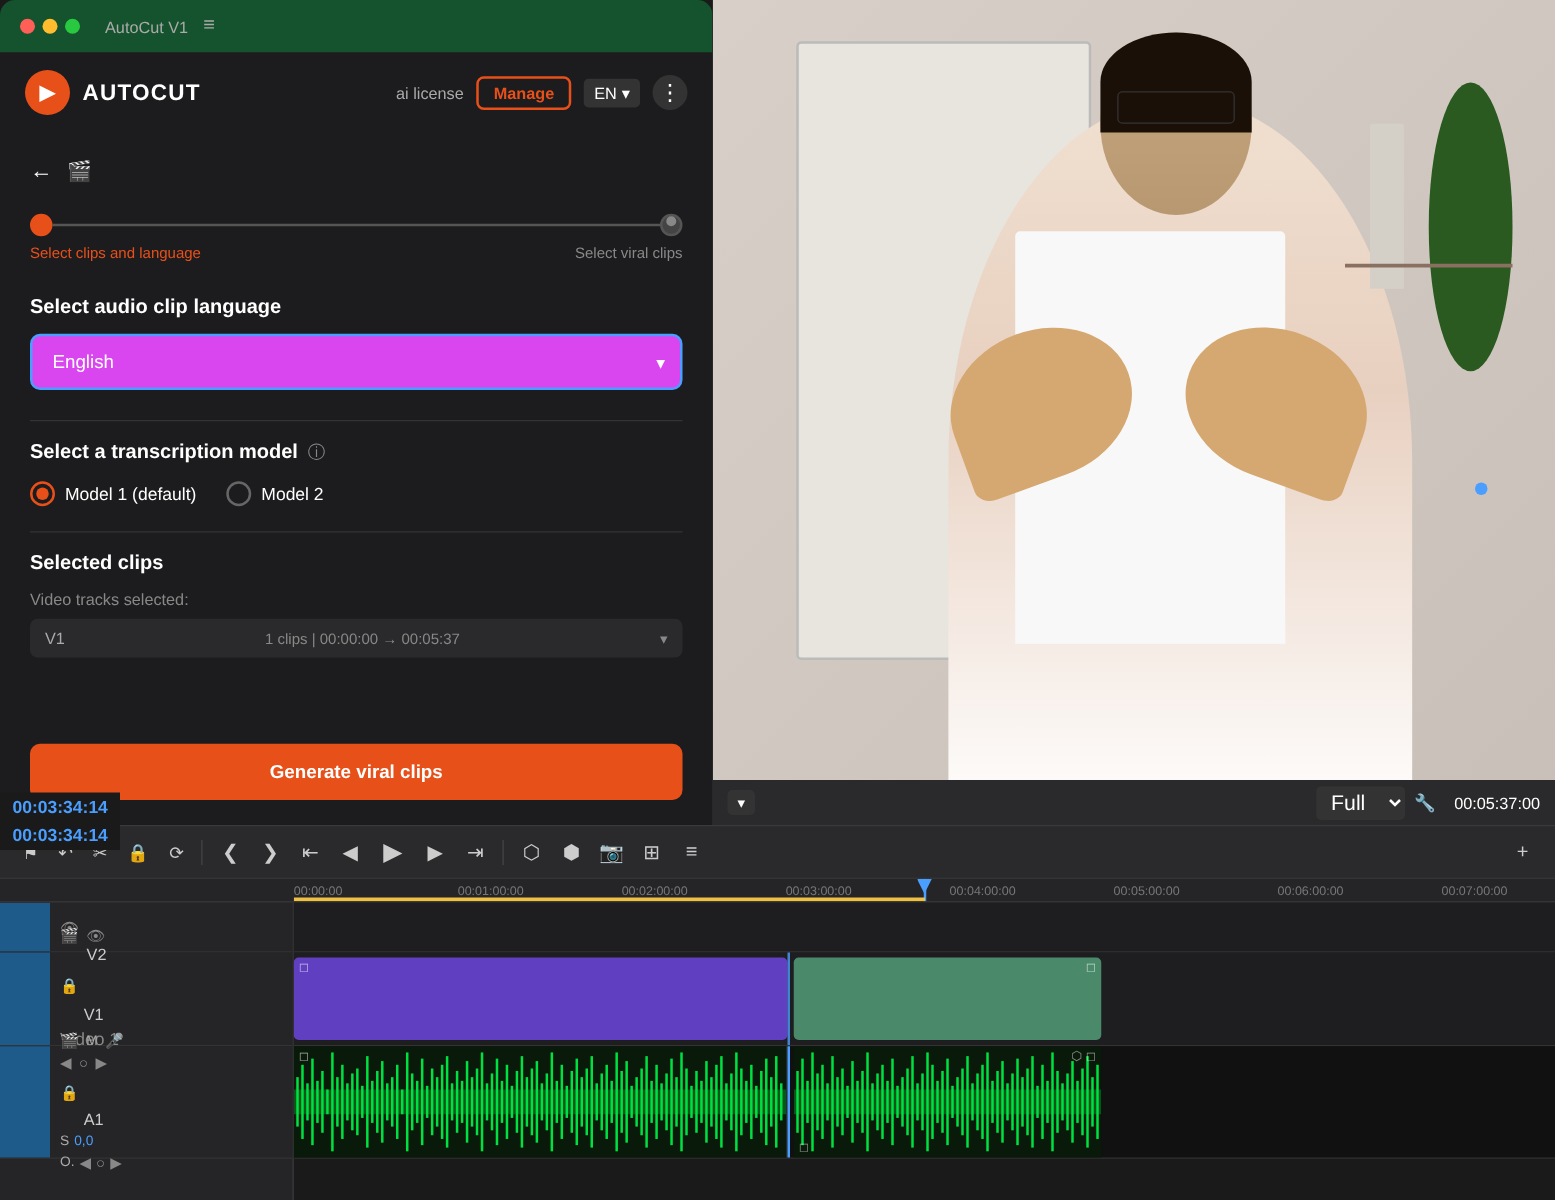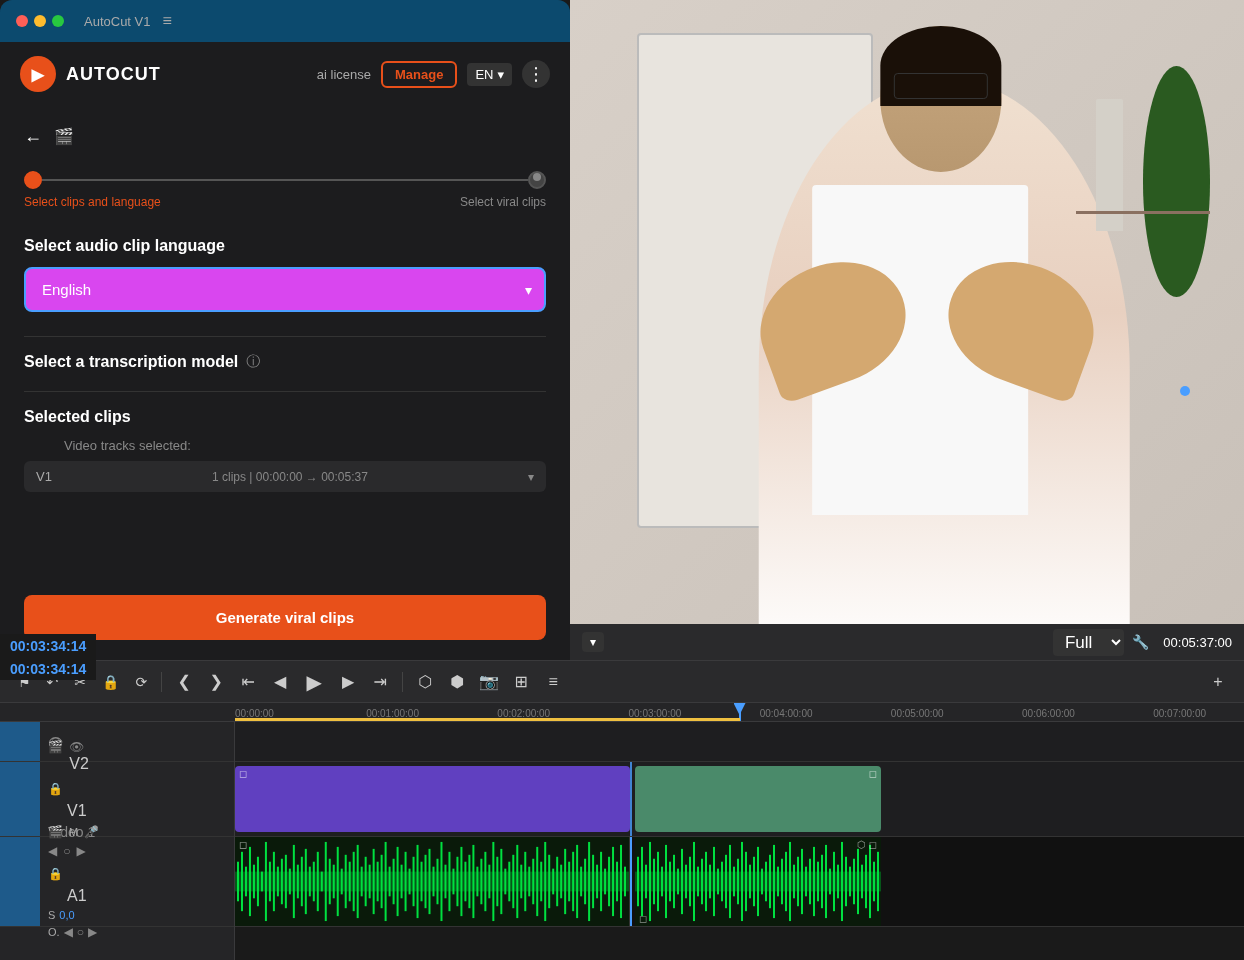--- a/index.html
+++ b/index.html
@@ -32,21 +32,21 @@
       display: flex;
       flex-direction: column;
       border-radius: 12px 12px 0 0;
       overflow: hidden;
       position: relative;
       flex-shrink: 0;
     }
 
     
     .title-bar {
-      background: #0c4a6e;
+      background: #14532d;
       padding: 12px 16px;
       display: flex;
       align-items: center;
       gap: 8px;
     }
     .traffic-lights {
       display: flex;
       gap: 6px;
       margin-right: 8px;
     }
@@ -314,21 +314,20 @@
       font-size: 14px;
     }
 
     
     .clips-section {
       margin-bottom: 16px;
     }
     .clips-subtitle {
       color: #888;
       font-size: 13px;
-      margin-left: 40px;
     }
     .clips-row {
       display: flex;
       align-items: center;
       justify-content: space-between;
       background: #2a2a2c;
       border-radius: 6px;
       padding: 8px 12px;
     }
     .clip-track-name {
@@ -431,21 +430,21 @@
     }
     .track-icon-btn {
       color: #888;
       font-size: 12px;
       cursor: pointer;
       background: none;
       border: none;
     }
     .track-name {
       color: #ccc;
-      font-size: 16px;
+      font-size: 13px;
       margin-top: 44px;
     }
 
     .tracks-content {
       flex: 1;
       overflow-x: auto;
       position: relative;
     }
 
     
@@ -615,20 +614,32 @@
             <span class="select-chevron">▾</span>
           </div>
         </div>
 
         <div class="divider"></div>
 
         <div class="model-section">
           <div class="model-title-row">
             <span class="model-title">Select a transcription model</span>
             <span class="info-icon">ⓘ</span>
+          </div>
+          <div class="radio-group">
+            <div class="radio-item">
+              <div class="radio-outer">
+                <div class="radio-inner"></div>
+              </div>
+              <span class="radio-label">Model 1 (default)</span>
+            </div>
+            <div class="radio-item">
+              <div class="radio-outer inactive"></div>
+              <span class="radio-label">Model 2</span>
+            </div>
           </div>
         </div>
 
         <div class="divider"></div>
 
         <div class="clips-section">
           <div class="section-title">Selected clips</div>
           <div class="clips-subtitle">Video tracks selected:</div>
           <div style="margin-top:8px;">
             <div class="clips-row">

